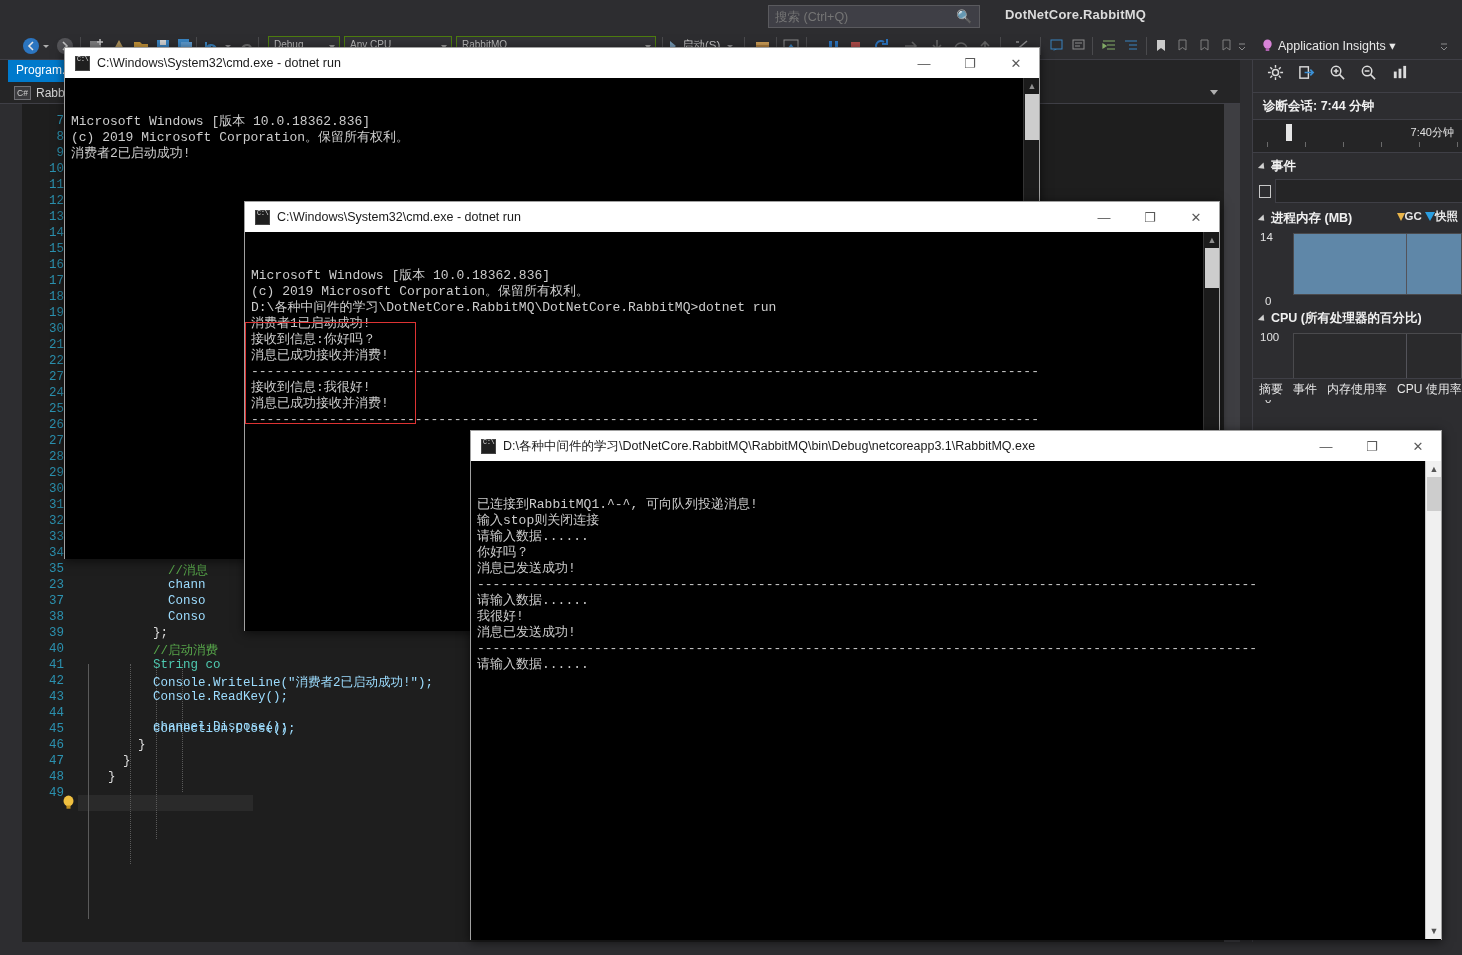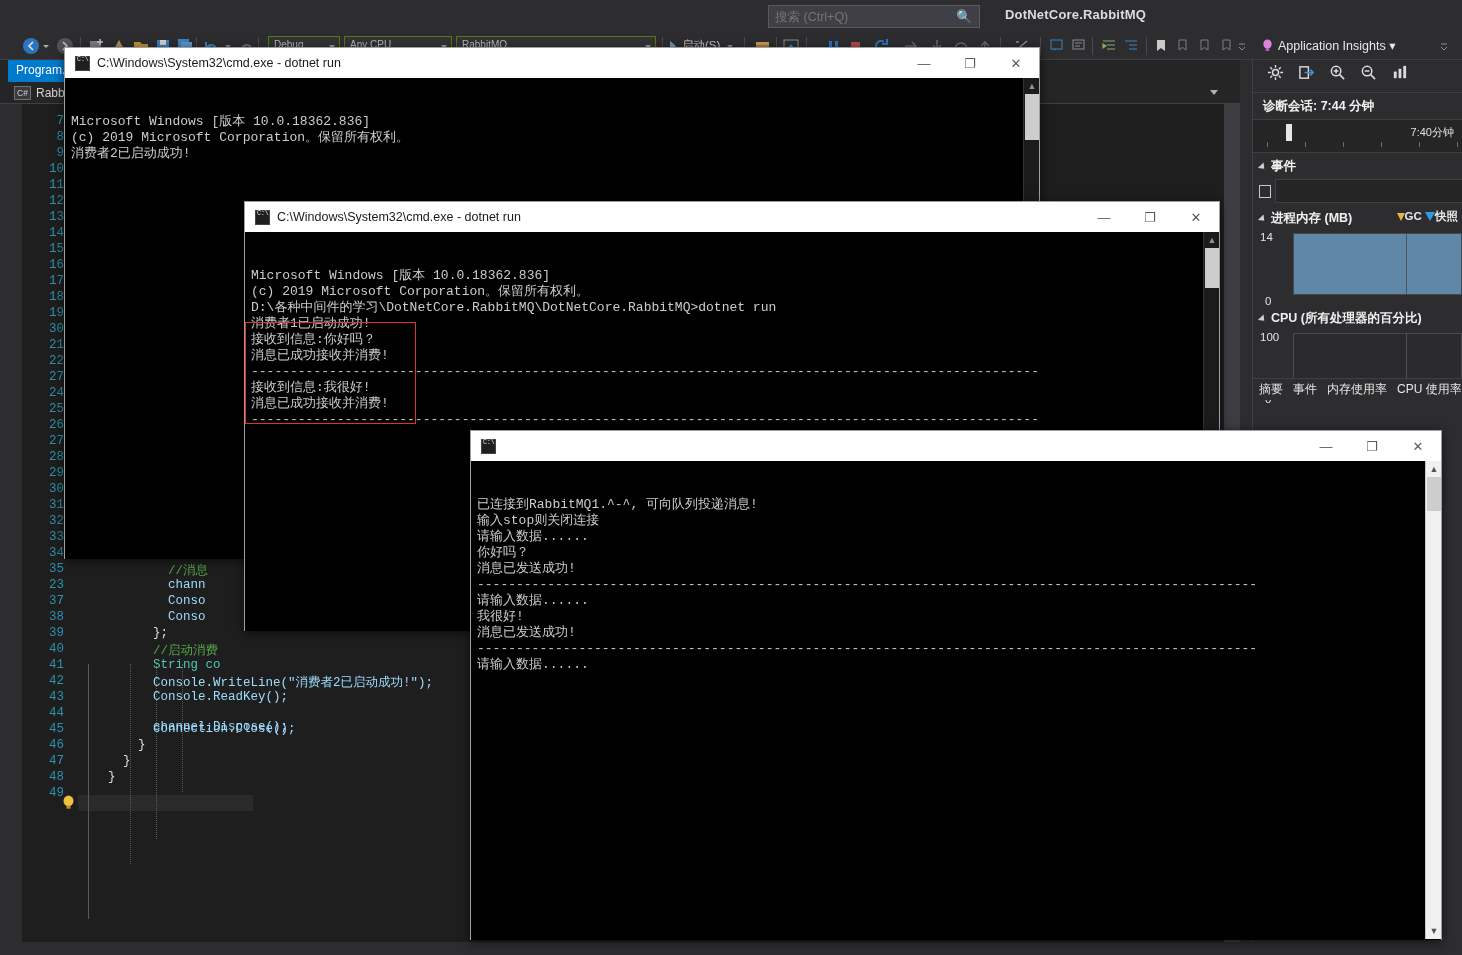--- a/index.html
+++ b/index.html
@@ -574,20 +574,21 @@
   <div class="cmd-vscroll" style="top:30px;">
     <div class="arr" style="top:0">▲</div>
     <div class="thumb" style="top:16px;height:40px;"></div>
     <div class="arr" style="bottom:0">▼</div>
   </div>
 </div>
 
 <div class="cmdwin" style="left:470px; top:430px; width:972px; height:510px;">
   <div class="cmd-title">
     <span class="cmd-ico"></span>
+    <span>D:\各种中间件的学习\DotNetCore.RabbitMQ\RabbitMQ\bin\Debug\netcoreapp3.1\RabbitMQ.exe</span>
     <span class="cmd-btns">
       <span class="cmd-btn">—</span>
       <span class="cmd-btn">❐</span>
       <span class="cmd-btn close">✕</span>
     </span>
   </div>
   <div class="cmd-body" style="height:479px;">
     <div id="w2-lines"><div>已连接到RabbitMQ1.^-^, 可向队列投递消息!</div><div>输入stop则关闭连接</div><div>请输入数据......</div><div>你好吗？</div><div>消息已发送成功!</div><div>----------------------------------------------------------------------------------------------------</div><div>请输入数据......</div><div>我很好!</div><div>消息已发送成功!</div><div>----------------------------------------------------------------------------------------------------</div><div>请输入数据......</div></div>
   </div>
   <div class="cmd-vscroll light" style="top:30px; bottom:0;">

